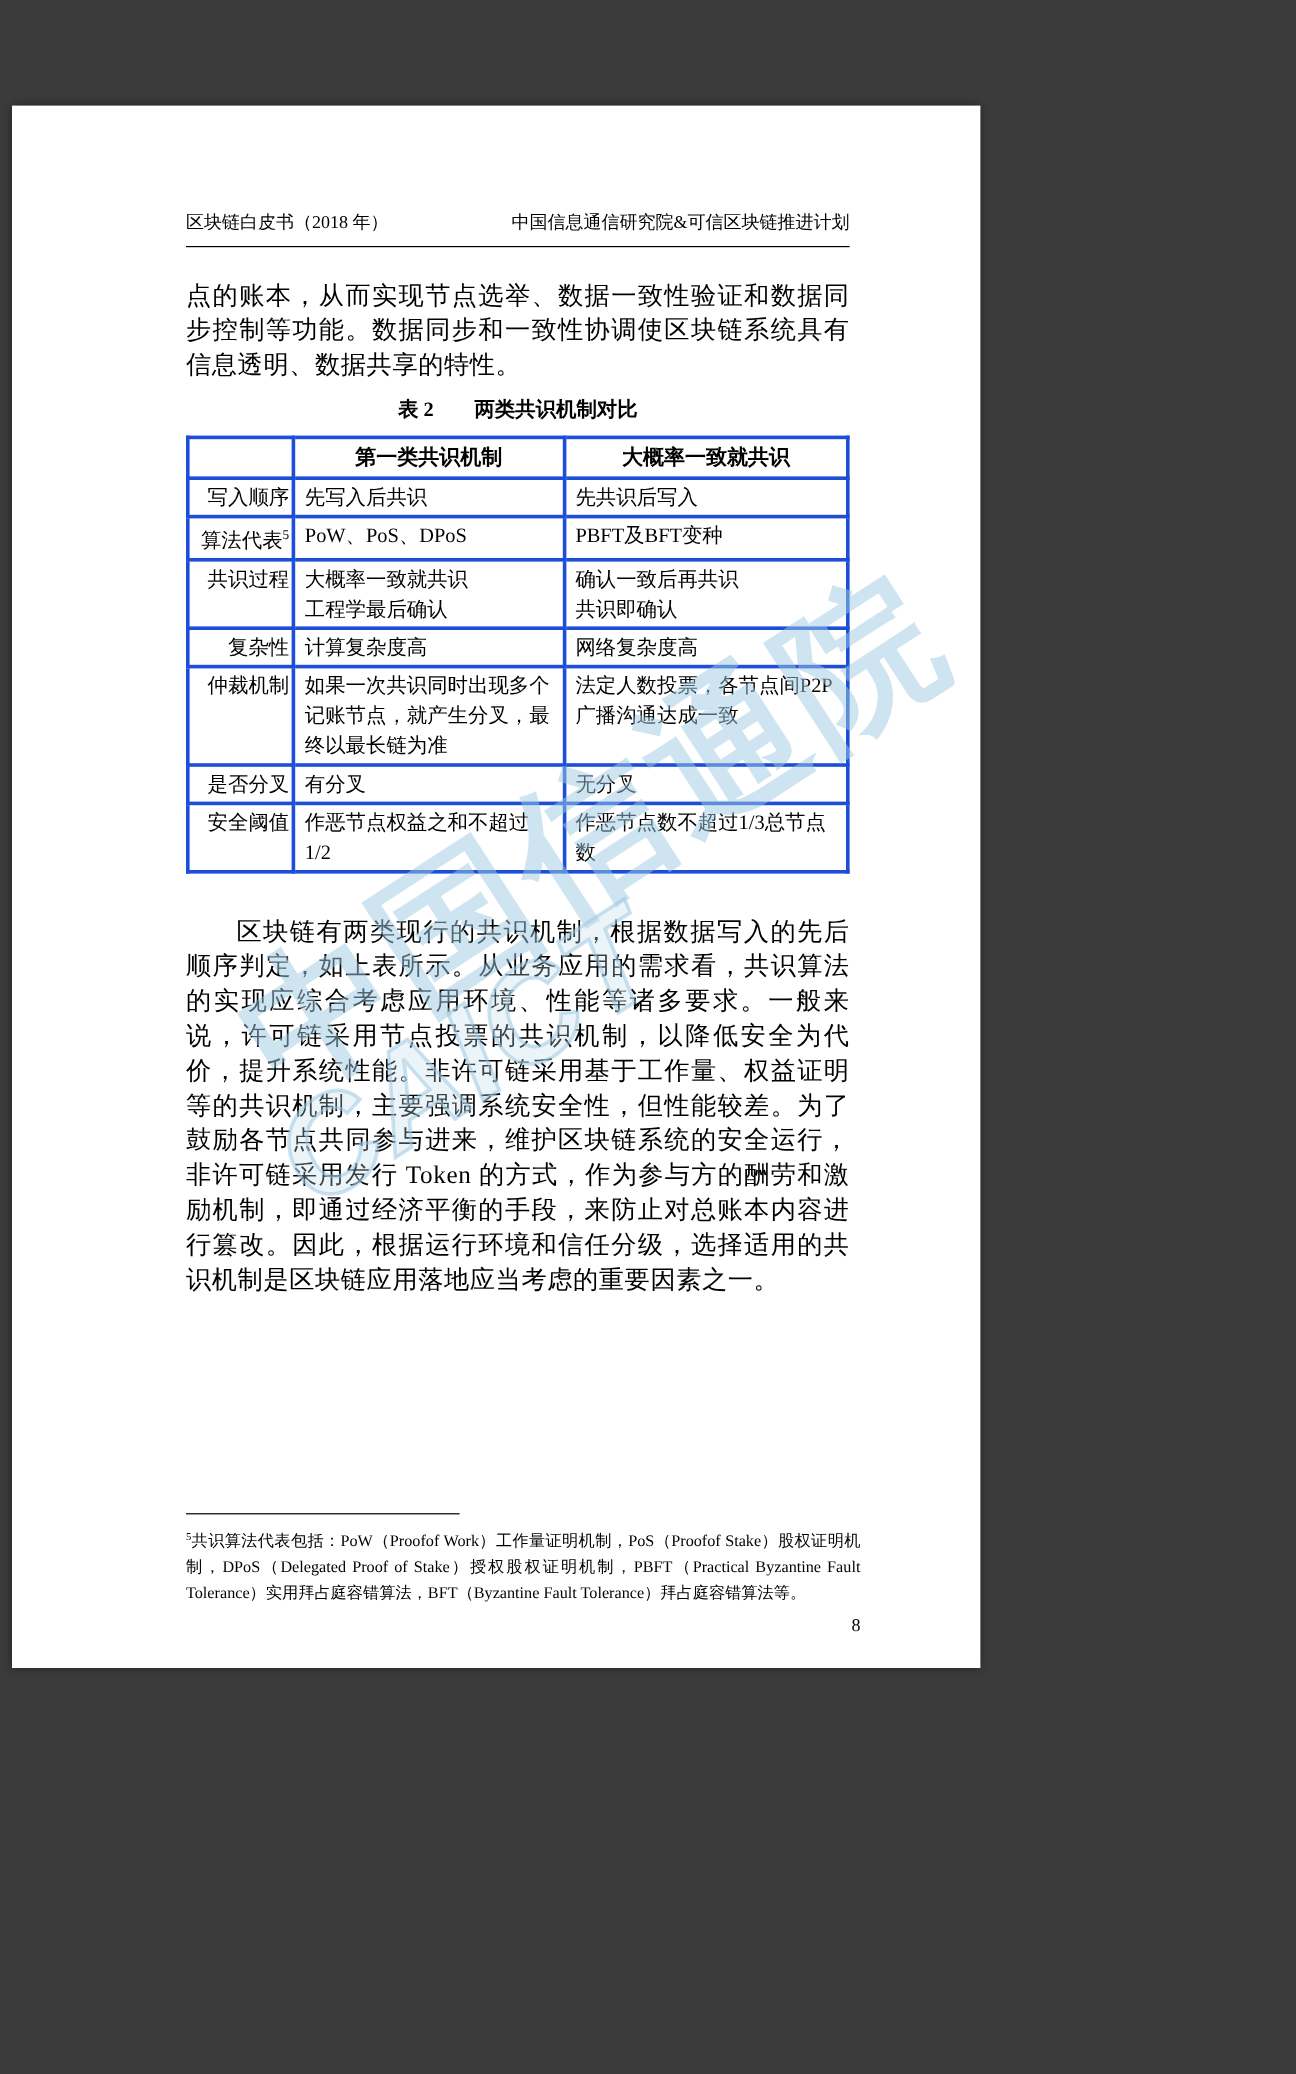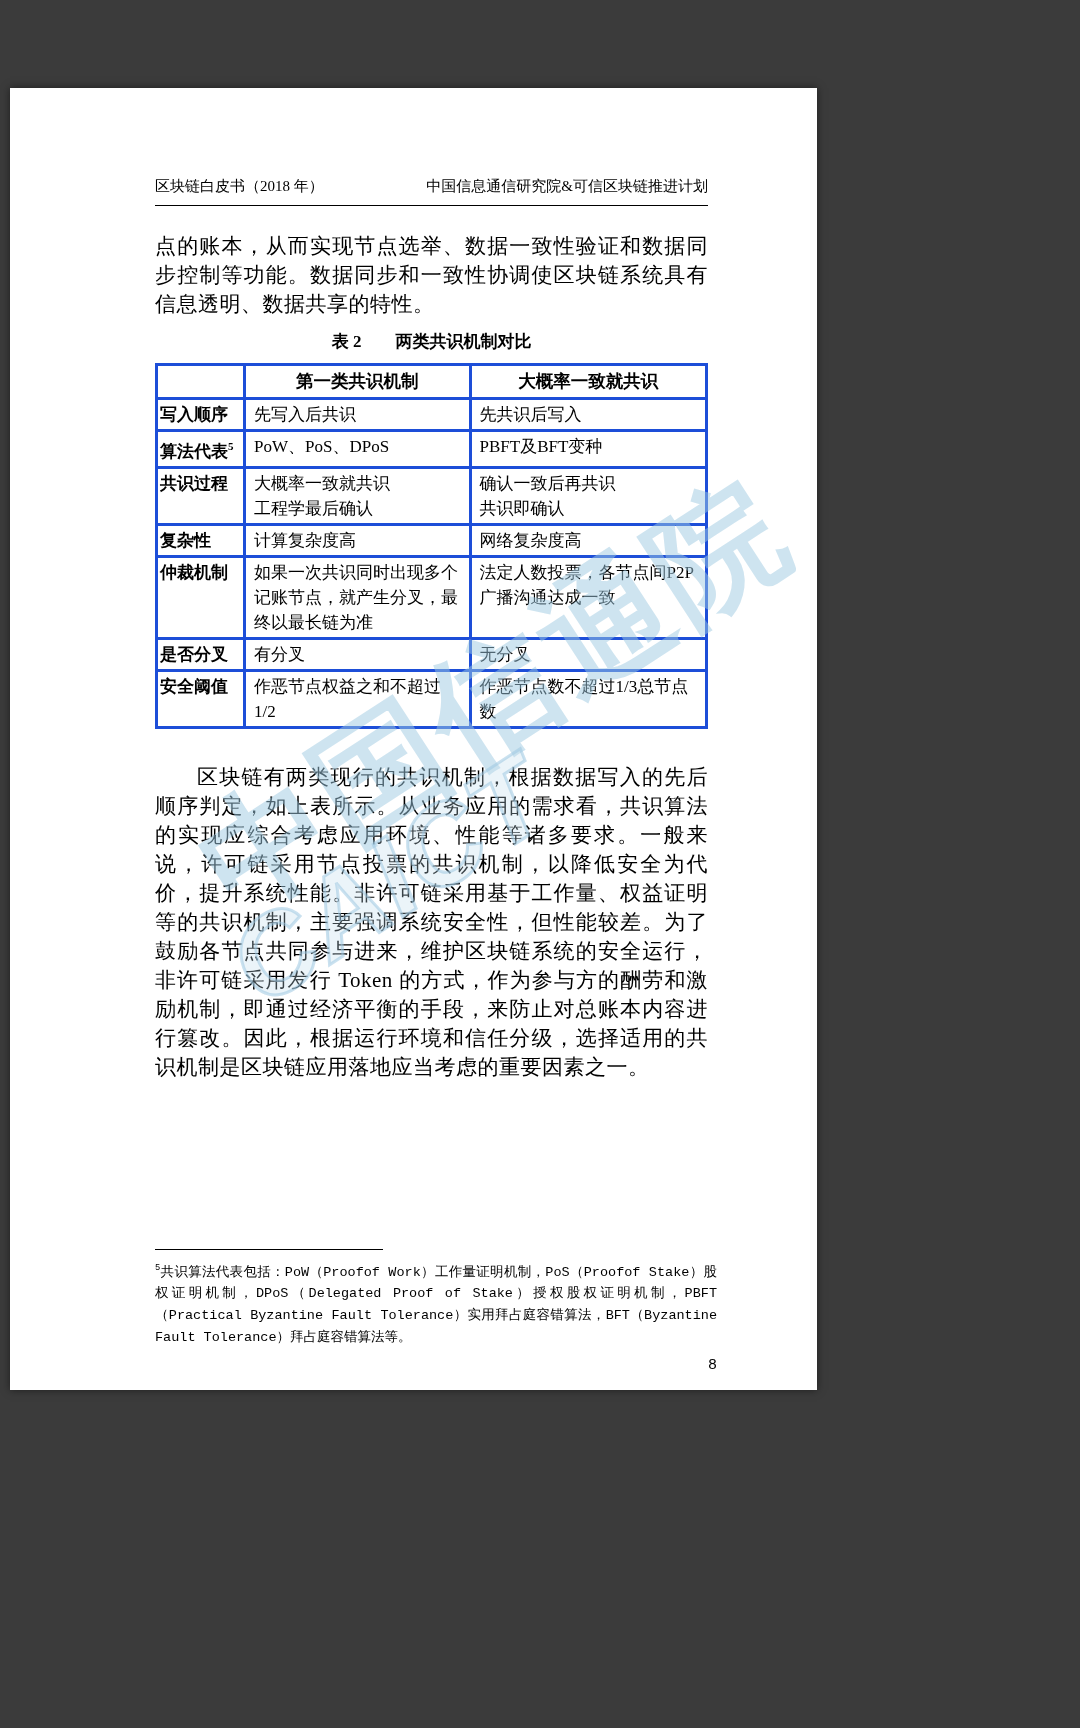--- a/index.html
+++ b/index.html
@@ -82,37 +82,36 @@
     vertical-align: top;
     box-sizing: border-box;
   }
   table.consensus thead th {
     text-align: center;
     font-weight: bold;
     font-size: 17.5px;
     padding: 3px 4px;
   }
   table.consensus th.row-label {
-    text-align: left;
-    font-weight: bold;
+    text-align: right;
+    font-weight: normal;
     padding: 2px 2px;
     white-space: nowrap;
   }
   table.consensus td {
     text-align: left;
     white-space: pre-line;
   }
   sup { font-size: 0.65em; }
   
   .footnote-area {
     position: absolute;
     left: 145px;
     right: 100px;
-    bottom: 16px;
-    font-family: Liberation Mono, monospace;
+    bottom: 26px;
   }
   .footnote-rule {
     width: 228px;
     border-top: 1px solid #000;
     margin-bottom: 7px;
   }
   .footnote {
     font-size: 13.5px;
     line-height: 22px;
     text-align: justify;

